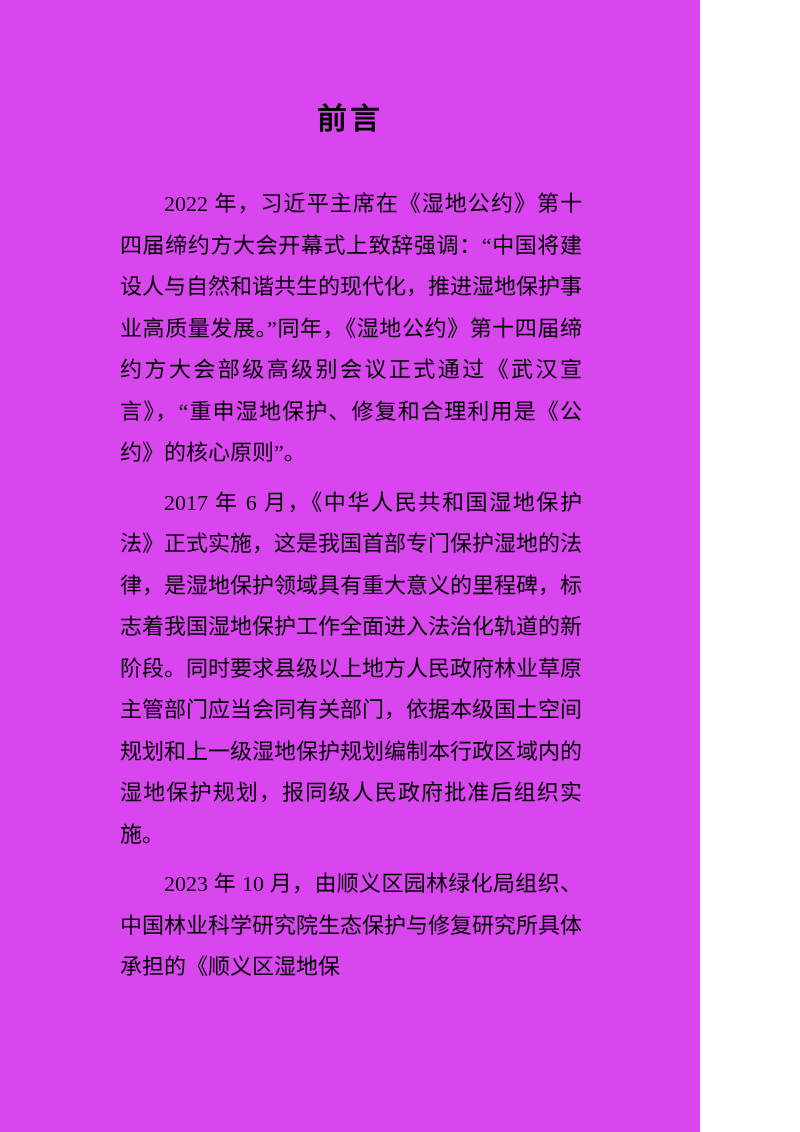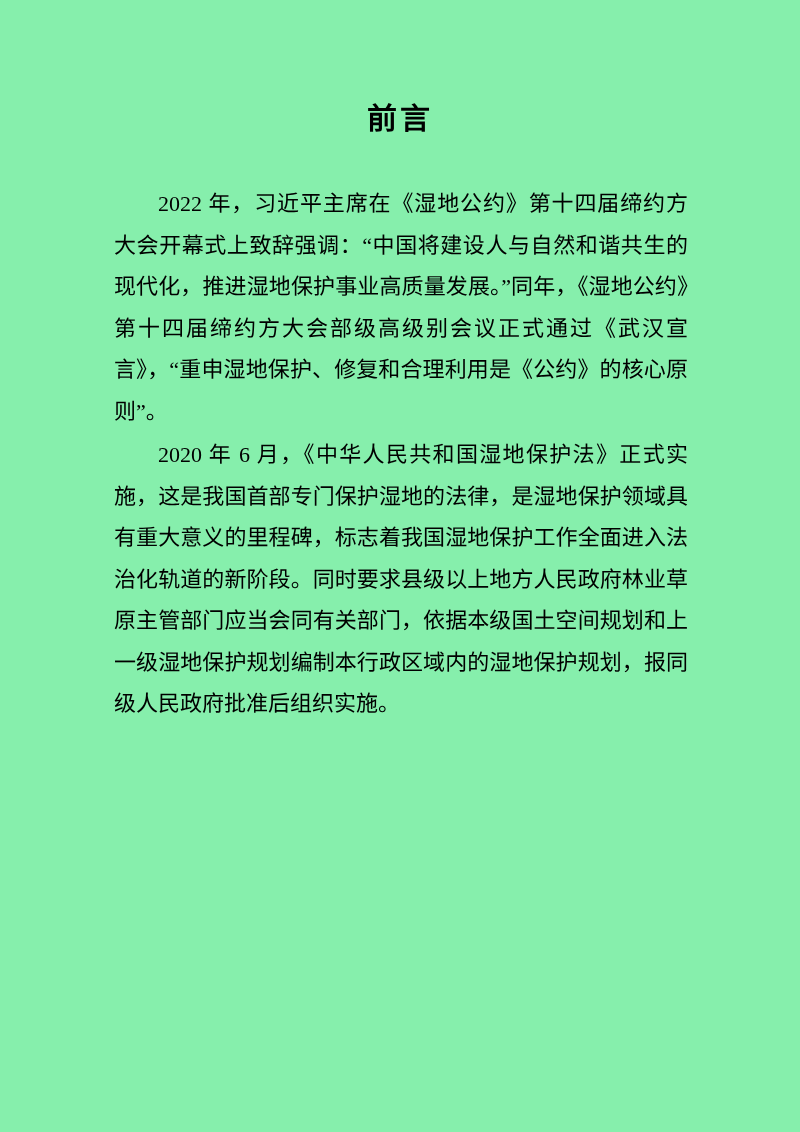--- a/index.html
+++ b/index.html
@@ -2,23 +2,23 @@
 <html lang="zh-CN"><head>
 <meta charset="utf-8">
 <style>
   html, body {
     margin: 0;
     padding: 0;
     background: #ffffff;
   }
   .page {
     position: relative;
-    width: 800px;
+    width: 700px;
     height: 1132px;
-    background: #86efac;
+    background: #d946ef;
     overflow: hidden;
     color: #000000;
   }
   .doc-title {
     margin: 0;
     padding-top: 101px;
     text-align: center;
     font-family: "Liberation Sans", "DejaVu Sans", sans-serif;
     font-weight: 700;
     font-size: 30px;
@@ -28,28 +28,29 @@
   }
   .doc-body {
     margin: 46px 110px 0 112px;
     font-family: "Liberation Serif", "DejaVu Serif", serif;
     font-size: 22px;
     line-height: 41.5px;
     text-align: justify;
     color: #000000;
   }
   .doc-body p {
-    margin: 2px;
+    margin: 8px;
     padding: 0;
     text-indent: 2em;
     word-break: break-all;
   }
 </style>
 </head>
 <body>
 
 <div class="page">
   <h1 class="doc-title">前言</h1>
   <div class="doc-body">
     <p>2022 年，习近平主席在《湿地公约》第十四届缔约方大会开幕式上致辞强调：“中国将建设人与自然和谐共生的现代化，推进湿地保护事业高质量发展。”同年，《湿地公约》第十四届缔约方大会部级高级别会议正式通过《武汉宣言》，“重申湿地保护、修复和合理利用是《公约》的核心原则”。</p>
-    <p>2020 年 6 月，《中华人民共和国湿地保护法》正式实施，这是我国首部专门保护湿地的法律，是湿地保护领域具有重大意义的里程碑，标志着我国湿地保护工作全面进入法治化轨道的新阶段。同时要求县级以上地方人民政府林业草原主管部门应当会同有关部门，依据本级国土空间规划和上一级湿地保护规划编制本行政区域内的湿地保护规划，报同级人民政府批准后组织实施。</p>
+    <p>2017 年 6 月，《中华人民共和国湿地保护法》正式实施，这是我国首部专门保护湿地的法律，是湿地保护领域具有重大意义的里程碑，标志着我国湿地保护工作全面进入法治化轨道的新阶段。同时要求县级以上地方人民政府林业草原主管部门应当会同有关部门，依据本级国土空间规划和上一级湿地保护规划编制本行政区域内的湿地保护规划，报同级人民政府批准后组织实施。</p>
+    <p>2023 年 10 月，由顺义区园林绿化局组织、中国林业科学研究院生态保护与修复研究所具体承担的《顺义区湿地保</p>
   </div>
 </div>
 
 </body></html>

